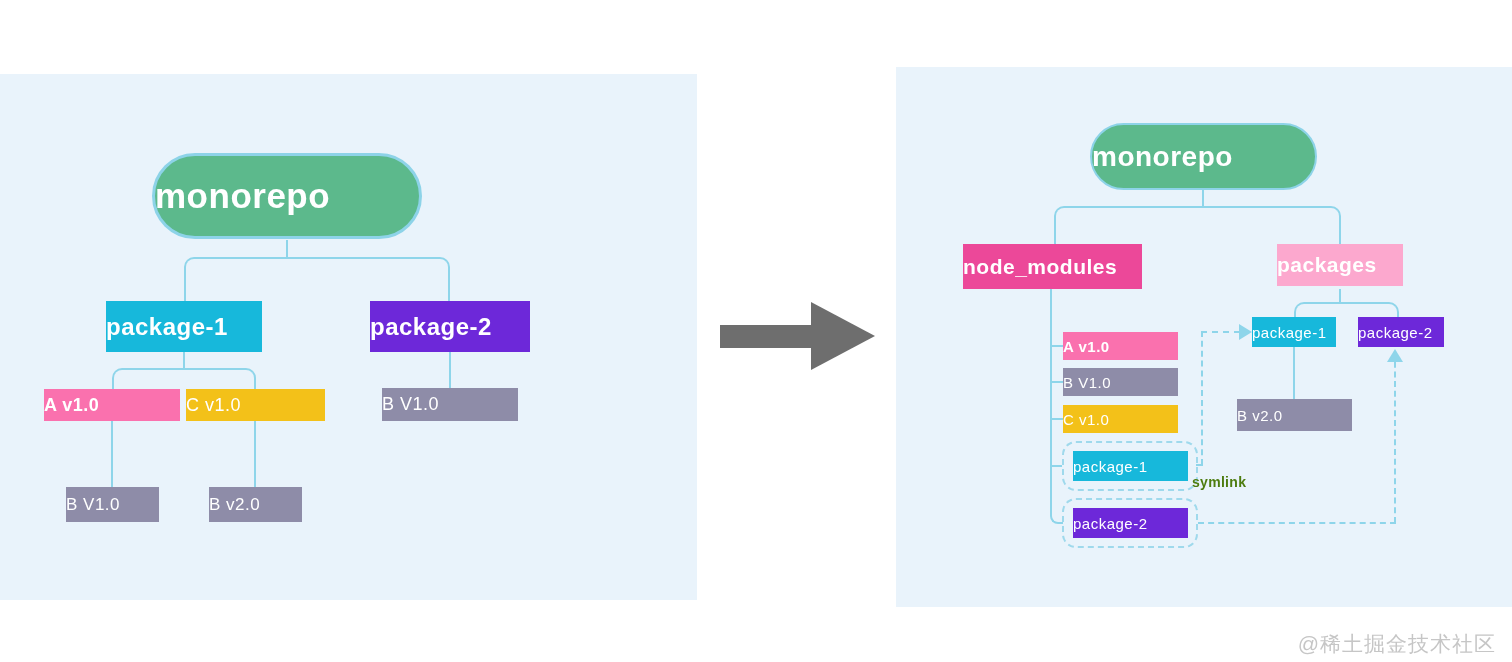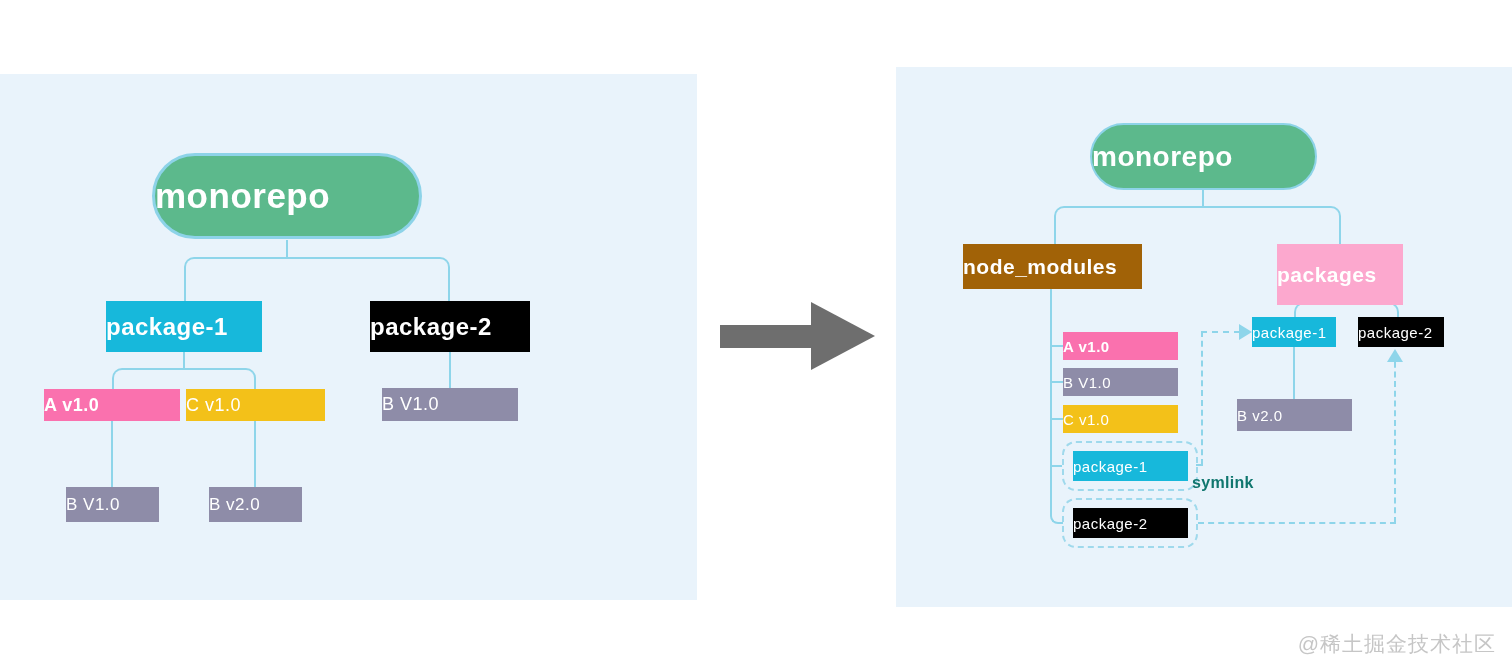--- a/index.html
+++ b/index.html
@@ -10,25 +10,25 @@
   .panel{position:absolute;background:#e9f3fb;}
   .node{
     position:absolute;display:flex;align-items:center;justify-content:flex-start;
     color:#ffffff;letter-spacing:.5px;box-sizing:border-box;white-space:nowrap;
   }
   .pill{
     background:#5cb98c;border:3px solid #8dd3e8;border-radius:50px;
     font-weight:800;color:#ffffff;
   }
   .cyan{background:#17b8db;}
-  .purple{background:#000000;}
+  .purple{background:#6d28d9;}
   .pink{background:#fa71ae;}
   .yellow{background:#f3c119;}
   .gray{background:#8e8ca8;}
-  .slate{background:#a16207;}
+  .slate{background:#ec4899;}
   .lightpink{background:#fca8ce;}
   .bold{font-weight:800;}
   .vline{position:absolute;width:0;border-left:2px solid #8ed5ea;}
   .hline{position:absolute;height:0;border-top:2px solid #8ed5ea;}
   .bracket{
     position:absolute;box-sizing:border-box;
     border-top:2px solid #8ed5ea;border-left:2px solid #8ed5ea;border-right:2px solid #8ed5ea;
     border-top-left-radius:10px;border-top-right-radius:10px;
   }
   .trunk{
@@ -52,21 +52,21 @@
     position:absolute;width:0;height:0;
     border-top:8px solid transparent;border-bottom:8px solid transparent;
     border-left:13px solid #8ed5ea;
   }
   .dash-arrow-up{
     position:absolute;width:0;height:0;
     border-left:8px solid transparent;border-right:8px solid transparent;
     border-bottom:13px solid #8ed5ea;
   }
   .symlink{
-    position:absolute;color:#0f766e;font-weight:800;font-size:16px;letter-spacing:.3px;
+    position:absolute;color:#4d7c0f;font-weight:800;font-size:14px;letter-spacing:.3px;
   }
   .watermark{
     position:absolute;color:#c6c6c6;font-size:21px;letter-spacing:1px;
   }
 </style>
 </head>
 <body>
 
 <div id="canvas">
 
@@ -132,21 +132,21 @@
 
   <div class="dashbox" style="left:1062px;top:441px;width:136px;height:50px;"></div>
   <div class="dashbox" style="left:1062px;top:498px;width:136px;height:50px;"></div>
 
   <div class="node pill" style="left:1090px;top:123px;width:227px;height:67px;font-size:28px;border-width:2px;">
     <span>monorepo</span>
   </div>
   <div class="node slate bold" style="left:963px;top:244px;width:179px;height:45px;font-size:21px;">
     <span>node_modules</span>
   </div>
-  <div class="node lightpink bold" style="left:1277px;top:244px;width:126px;height:61px;font-size:21px;">
+  <div class="node lightpink bold" style="left:1277px;top:244px;width:126px;height:42px;font-size:21px;">
     <span>packages</span>
   </div>
   <div class="node pink bold" style="left:1063px;top:332px;width:115px;height:28px;font-size:15px;">
     <span>A v1.0</span>
   </div>
   <div class="node gray" style="left:1063px;top:368px;width:115px;height:28px;font-size:15px;">
     <span>B V1.0</span>
   </div>
   <div class="node yellow" style="left:1063px;top:405px;width:115px;height:28px;font-size:15px;">
     <span>C v1.0</span>

